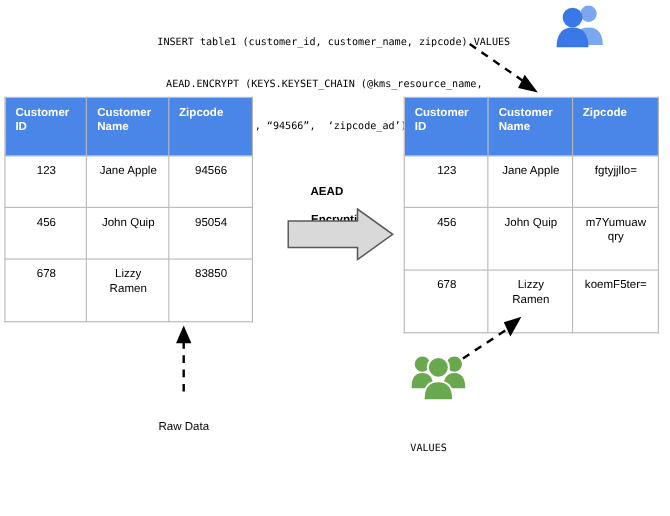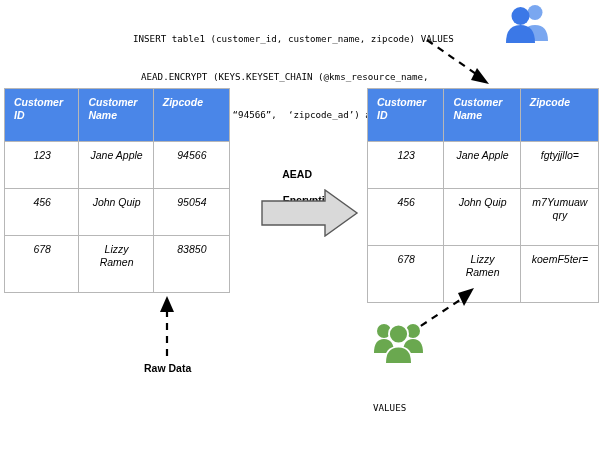--- a/index.html
+++ b/index.html
@@ -19,21 +19,21 @@
   
   .code {
     position: absolute;
     font-family: "DejaVu Sans Mono", monospace;
     font-size: 9.2px;
     line-height: 12.6px;
     color: #000000;
     white-space: pre;
   }
   #insert-sql {
-    left: 133px;
+    left: 143px;
     top: 8px;
     text-align: left;
   }
   #insert-sql .ln { display: block; }
   #insert-sql .ln-2 { padding-left: 14px; }
   #insert-sql .ln-3 { padding-left: 8px; }
   .lit-bold { font-weight: bold; }
 
   #select-sql {
     left: 373px;
@@ -48,21 +48,20 @@
     table-layout: fixed;
     background: #ffffff;
   }
   .dtable th, .dtable td {
     border: 1px solid #b7b7b7;
     vertical-align: top;
     padding: 7px 8px 7px 9px;
     font-size: 10.5px;
     line-height: 13px;
     font-family: "Liberation Sans", sans-serif;
-    font-style: italic;
   }
   .dtable th {
     background: #4a86e8;
     color: #ffffff;
     font-weight: bold;
     text-align: left;
     height: 38px;
   }
   .dtable td {
     color: #000000;
@@ -99,23 +98,23 @@
   
   .connector { position: absolute; }
   #arrow-insert-to-right { left: 425px; top: 38px; }
   #arrow-select-to-right { left: 408px; top: 288px; }
   #arrow-rawdata        { left: 155px; top: 296px; }
 
   
   #raw-data-label {
     position: absolute;
     left: 144px;
-    top: 362px;
+    top: 382px;
     font-size: 10.5px;
-    font-weight: bold;
+    font-weight: normal;
     color: #000000;
     white-space: pre;
     text-align: center;
   }
 
   
   #people-blue  { position: absolute; left: 505px; top: 2px; }
   #people-green { position: absolute; left: 374px; top: 320px; }
 </style>
 </head>

